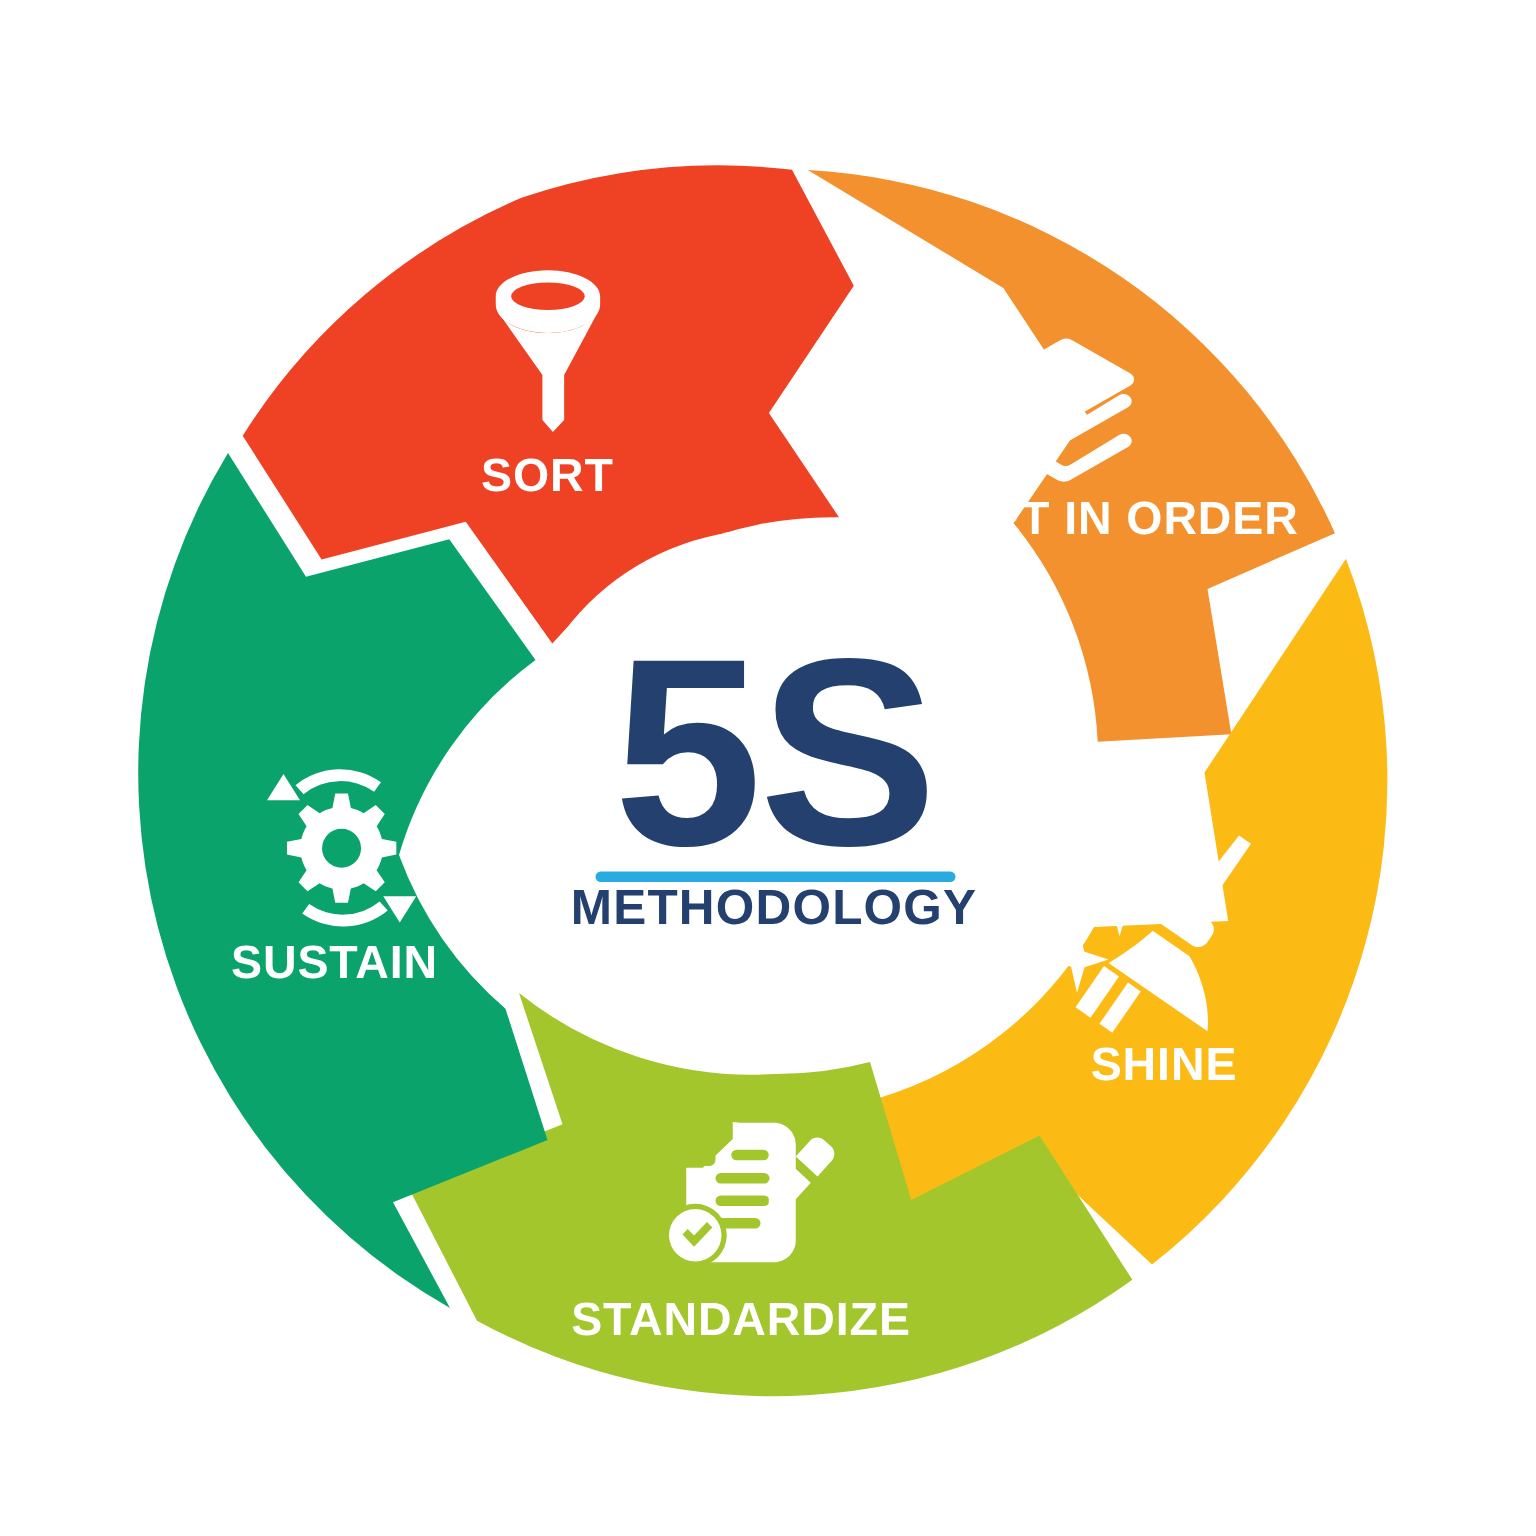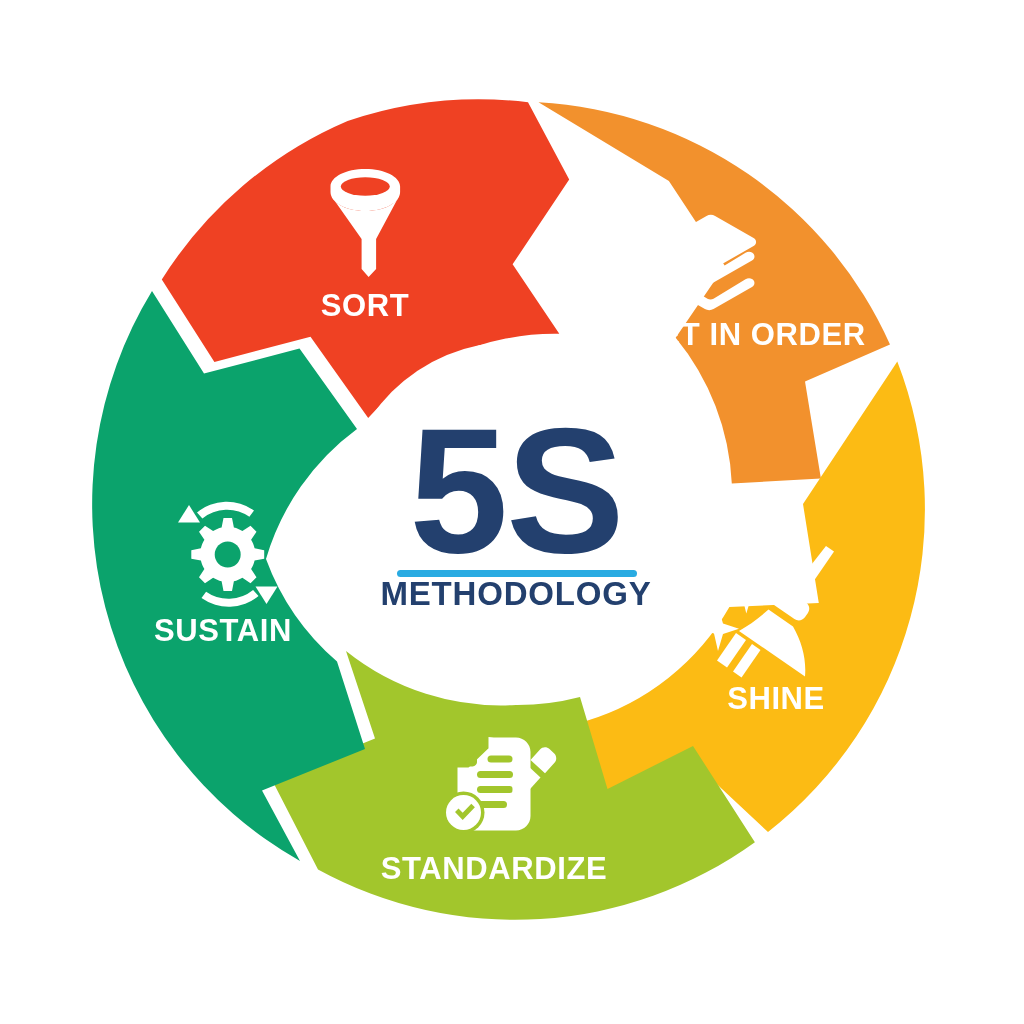--- a/index.html
+++ b/index.html
@@ -12,20 +12,21 @@
     width: 1024px;
     height: 1024px;
     font-family: "Liberation Sans", sans-serif;
     overflow: hidden;
   }
   #stage {
     position: relative;
     width: 1024px;
     height: 751px;
     background: #ffffff;
+    margin-top: 11px;
   }
   #wheel {
     position: absolute;
     left: 0;
     top: 0;
     width: 1024px;
     height: 1024px;
     display: block;
   }
   .seg-label {

